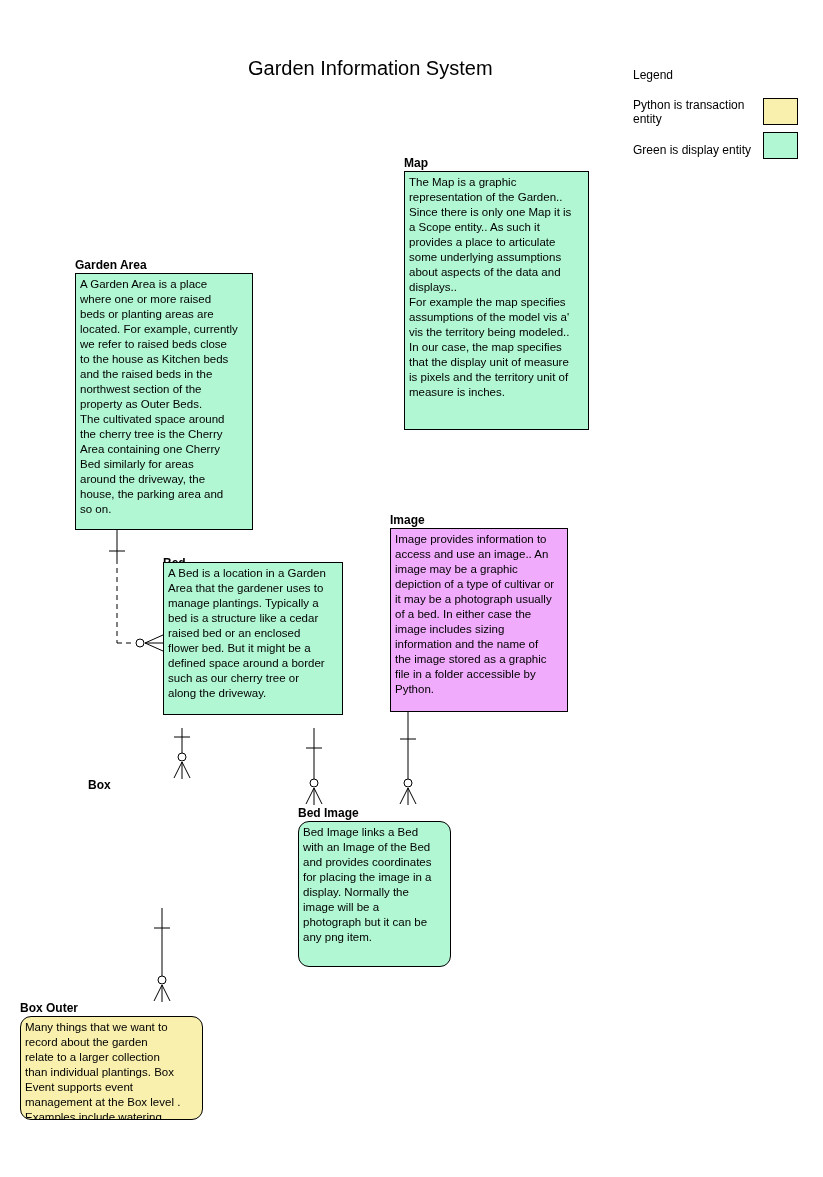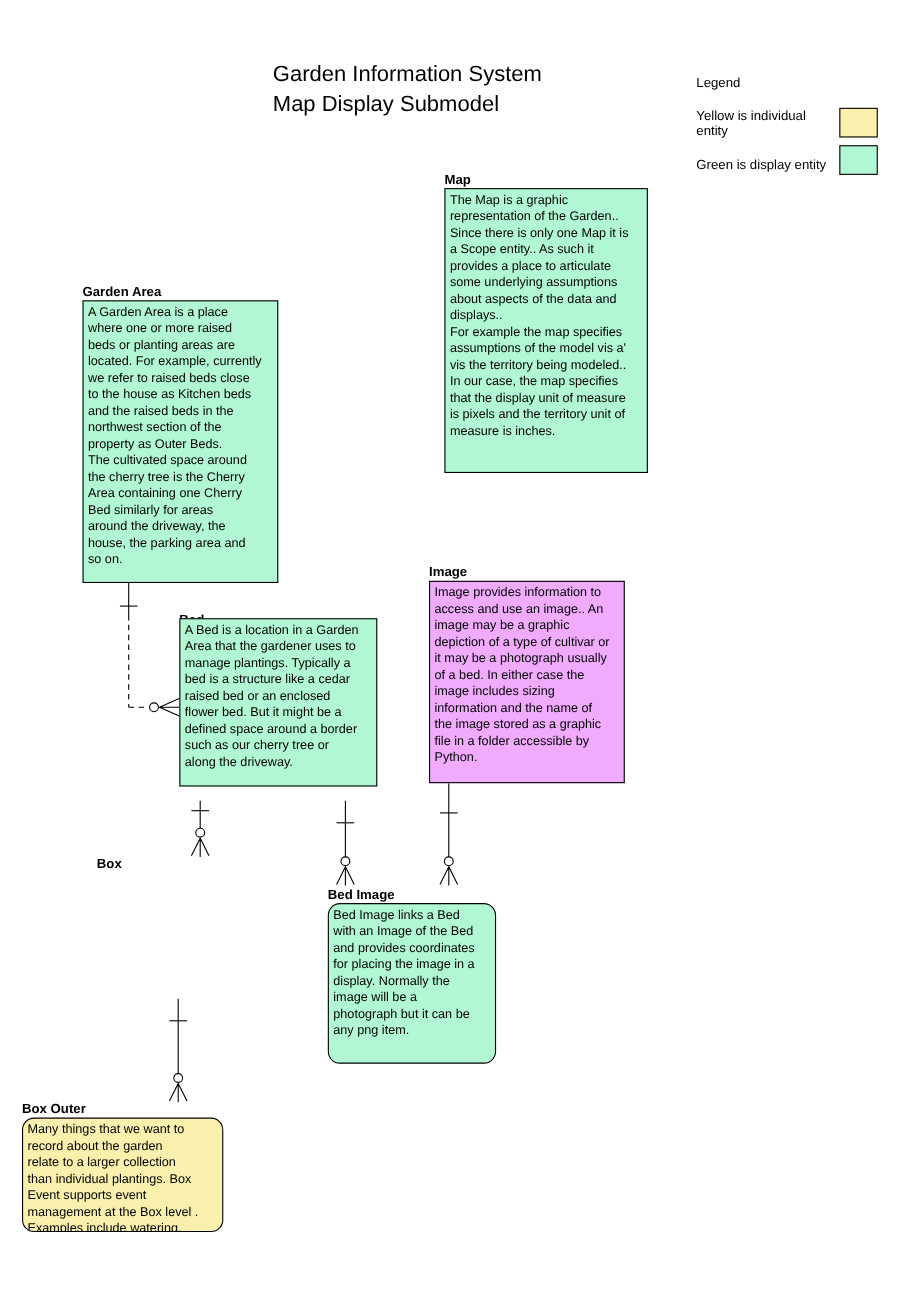--- a/index.html
+++ b/index.html
@@ -46,25 +46,24 @@
   .connector-layer circle { stroke:#000; stroke-width:1; fill:#fff; }
   .dashed { stroke-dasharray:5 4; }
 </style>
 </head>
 <body>
 
 <div class="page">
 
   <div class="diagram-title">
     <div>Garden Information System</div>
-    <div>Map Display Submodel</div>
   </div>
 
   <div class="legend-heading">Legend</div>
-  <div class="legend-label-1">Yellow is individual entity</div>
+  <div class="legend-label-1">Python is transaction entity</div>
   <div class="swatch swatch-yellow" style="background: rgb(249, 240, 174);"></div>
   <div class="legend-label-2">Green is display entity</div>
   <div class="swatch swatch-green" style="background: rgb(178, 247, 211);"></div>
 
   <svg class="connector-layer" viewBox="0 0 823 1177" xmlns="http://www.w3.org/2000/svg">
 
     <g>
       <line x1="117" y1="530" x2="117" y2="559"></line>
       <line x1="109" y1="551" x2="125" y2="551"></line>
       <line class="dashed" x1="117" y1="559" x2="117" y2="643"></line>

